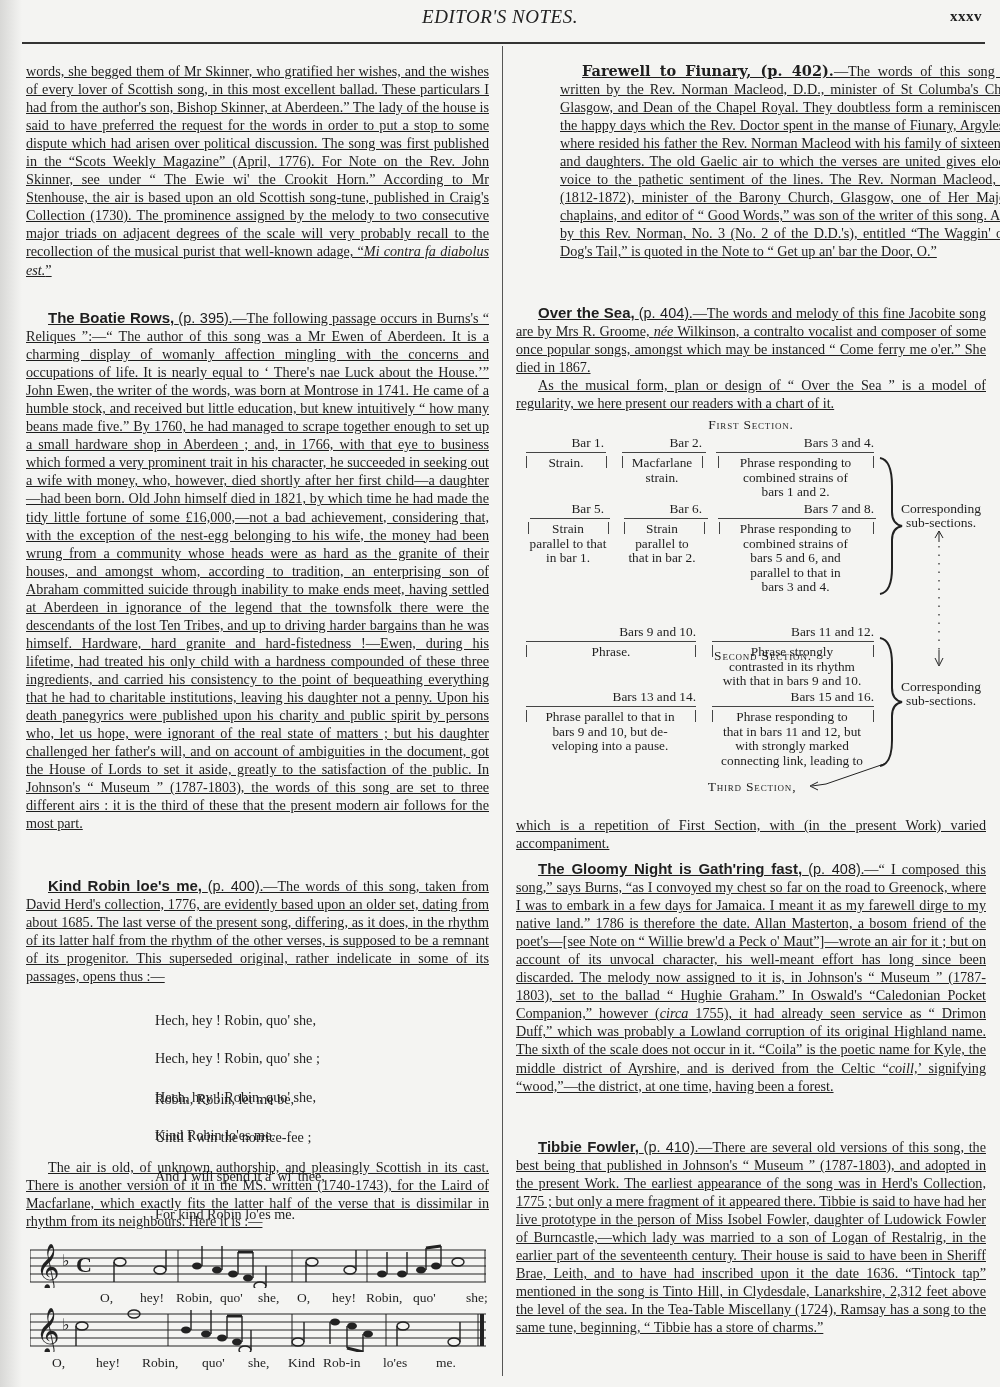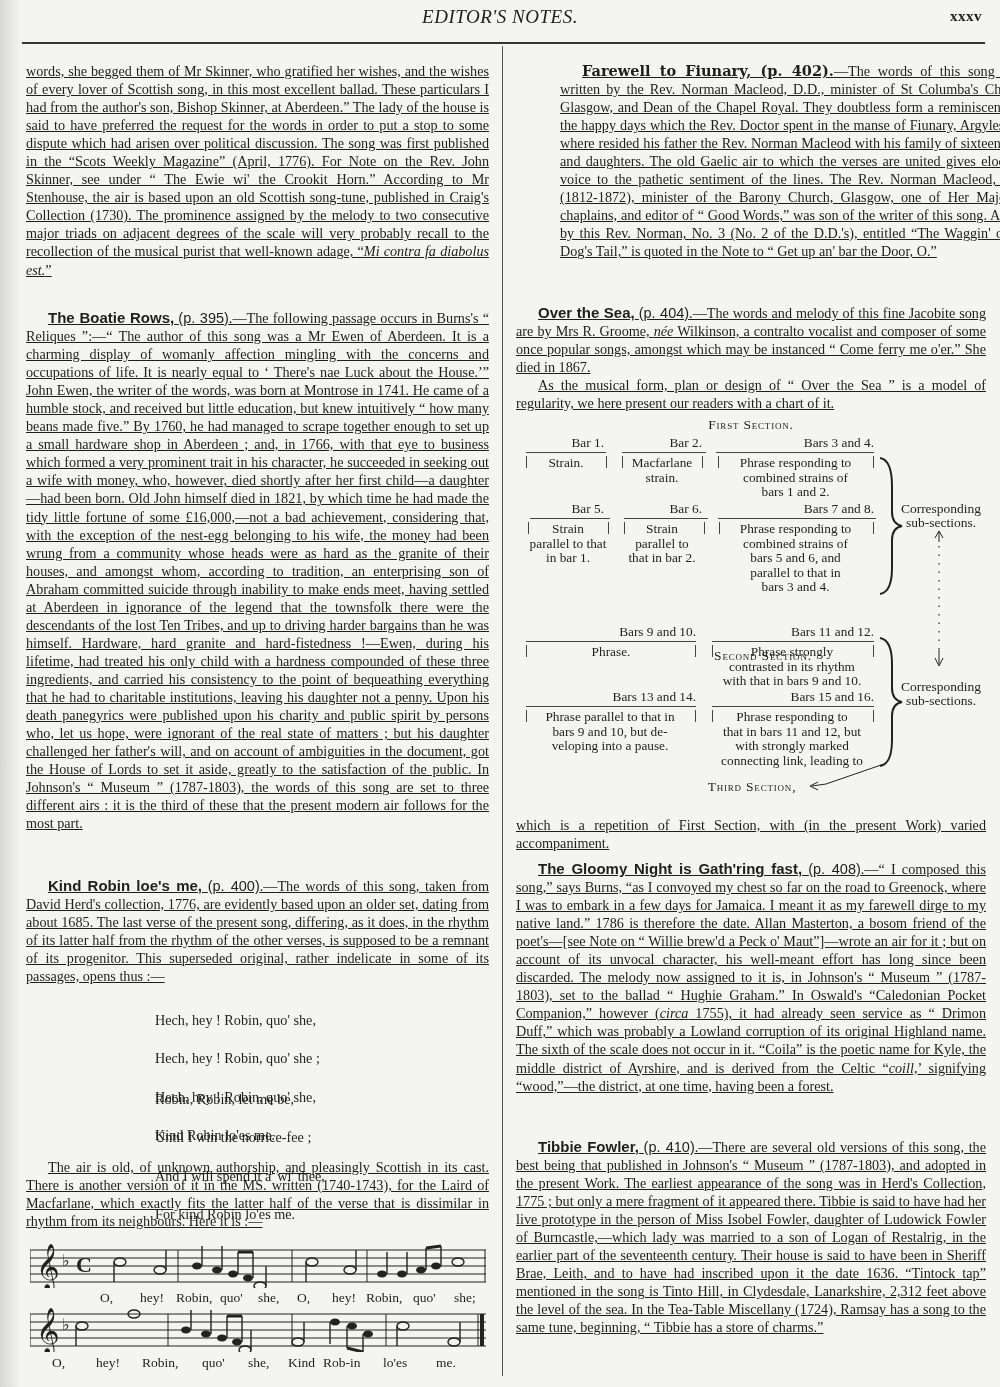--- a/index.html
+++ b/index.html
@@ -139,21 +139,21 @@
 <div class="lyrics" style="top:1290px;">
   <span style="left:70px">O,</span>
   <span style="left:110px">hey!</span>
   <span style="left:146px">Robin,</span>
   <span style="left:190px">quo'</span>
   <span style="left:228px">she,</span>
   <span style="left:267px">O,</span>
   <span style="left:302px">hey!</span>
   <span style="left:336px">Robin,</span>
   <span style="left:383px">quo'</span>
-  <span style="left:424px">she;</span>
+  <span style="left:436px">she;</span>
 </div>
 
 <div class="staff" style="top:1306px;">
   <svg width="456" height="46" viewBox="0 0 456 46">
     <g stroke="#222" stroke-width="1">
       <line x1="0" y1="8" x2="456" y2="8"></line>
         <line x1="0" y1="16" x2="456" y2="16"></line>
       <line x1="0" y1="24" x2="456" y2="24"></line>
         <line x1="0" y1="32" x2="456" y2="32"></line>
       <line x1="0" y1="40" x2="456" y2="40"></line>

